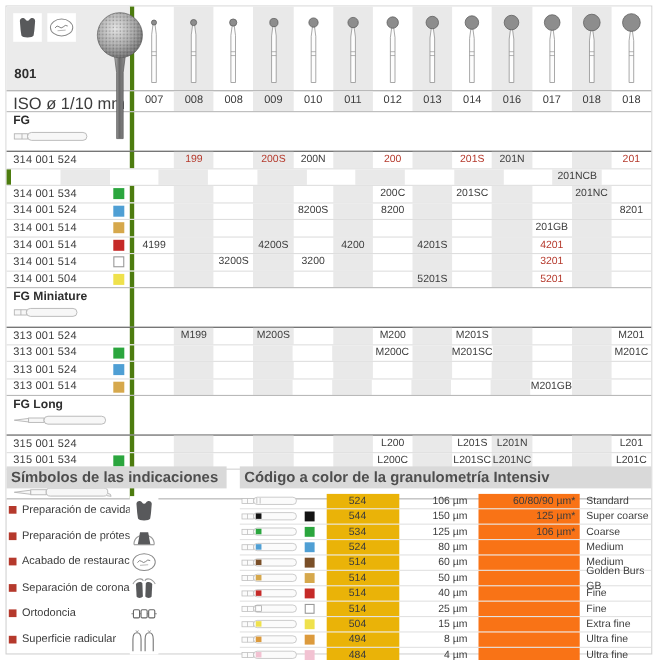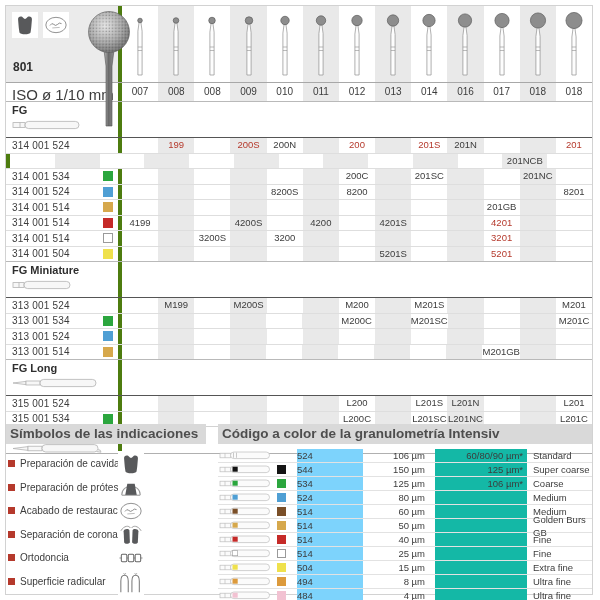--- a/index.html
+++ b/index.html
@@ -51,23 +51,23 @@
   .sym-item{position:relative;height:23.5px;display:flex;align-items:center;}
   .bullet{width:7px;height:7px;background:#b5392c;flex:0 0 7px;margin:0 5px 0 2px;}
   .sym-label{font-size:10px;color:#3c3c3c;}
   .sym-icon{position:absolute;left:112px;top:-1px;width:26px;height:26px;display:flex;align-items:center;justify-content:center;background:#fff;}
   .legend-rows{margin-top:5px;border-bottom:1px solid #cfcfcf;}
   .lrow{display:flex;height:13px;align-items:center;border-top:1px solid #e2e2e2;font-size:9.5px;}
   .lrow:first-child{border-top:none;}
   .l-bur{flex:0 0 58px;display:flex;align-items:center;padding-left:1px;}
   .l-sw{flex:0 0 20px;display:flex;align-items:center;}
   .l-sw .sw{margin:0;}
-  .l-code{flex:0 0 66px;background:#7dd3fc;text-align:left;padding-right:10px;box-sizing:border-box;height:100%;line-height:13px;}
+  .l-code{flex:0 0 66px;background:#eab308;text-align:center;padding-right:10px;box-sizing:border-box;height:100%;line-height:13px;}
   .l-grit{flex:0 0 72px;text-align:right;padding-right:10px;box-sizing:border-box;line-height:13px;}
-  .l-alt{flex:0 0 92px;background:#14b8a6;text-align:right;padding-right:4px;box-sizing:border-box;height:100%;line-height:13px;}
+  .l-alt{flex:0 0 92px;background:#f97316;text-align:right;padding-right:4px;box-sizing:border-box;height:100%;line-height:13px;}
   .l-name{flex:1;padding-left:6px;line-height:13px;}
 </style>
 </head>
 <body>
 
 <div class="frame"></div>
 
 <div class="tbl">
   <div class="row icon-row">
     <div class="labelcol">

